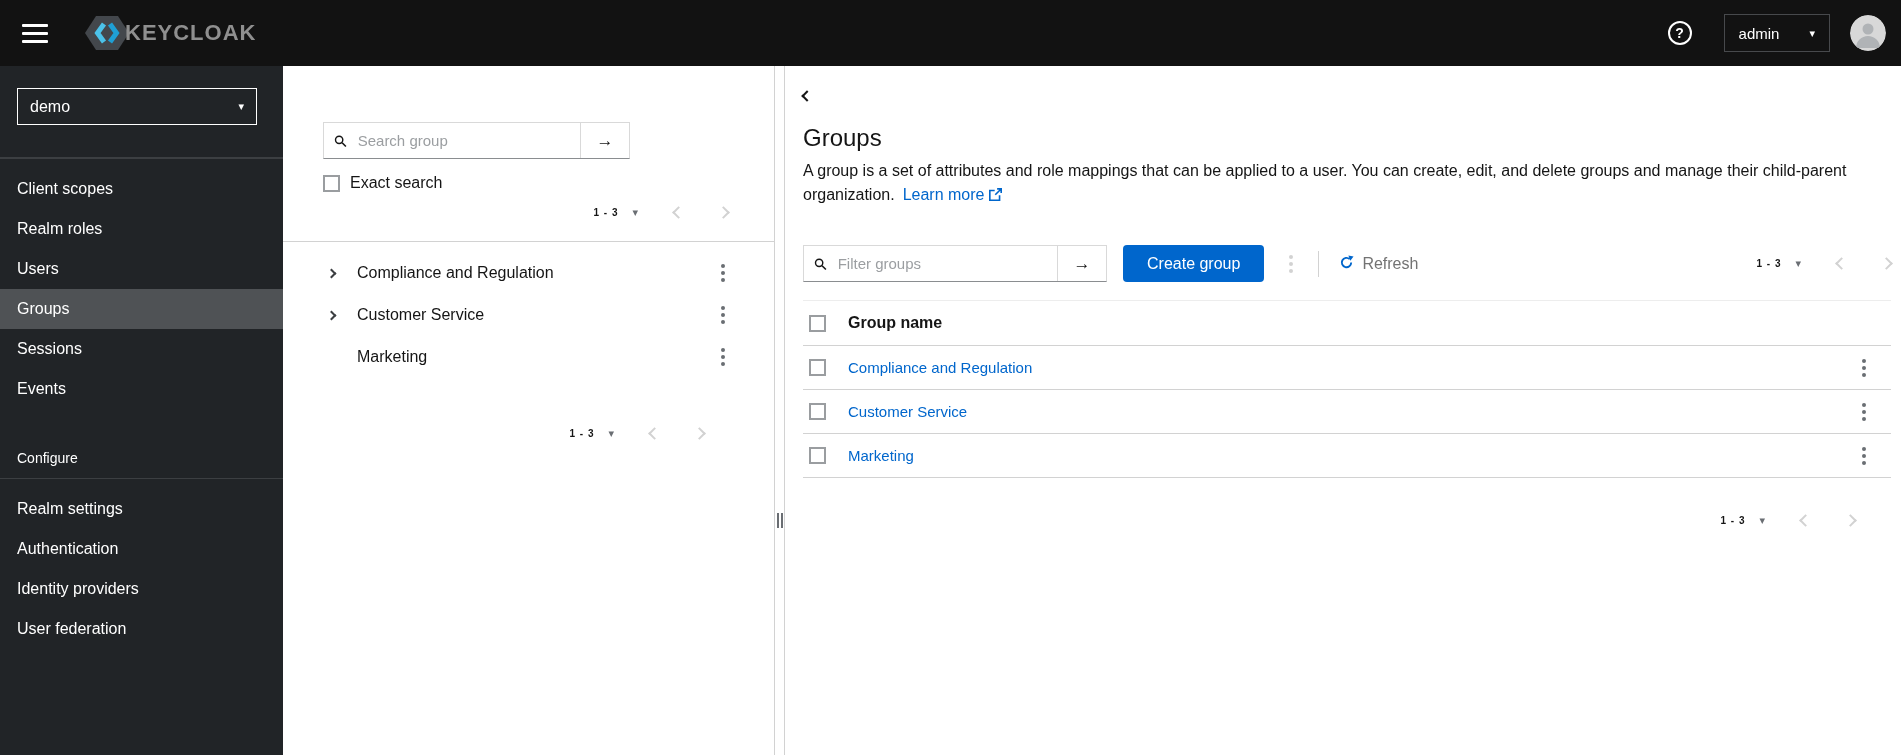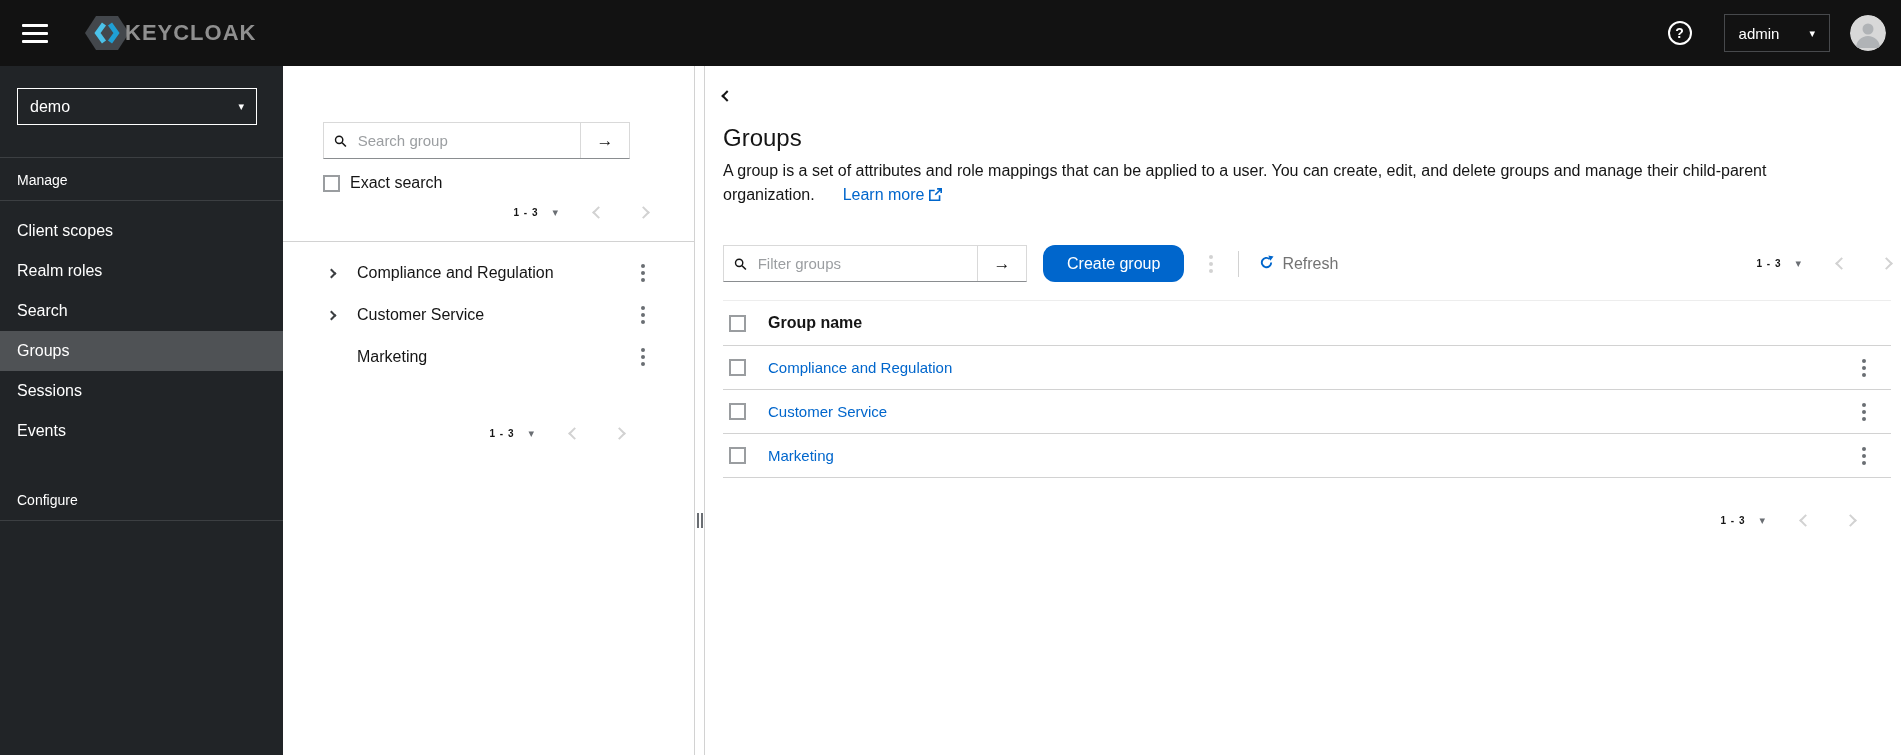--- a/index.html
+++ b/index.html
@@ -36,21 +36,21 @@
   .sb-divider{border:0;border-top:1px solid #3c3f42;margin:0;}
   .sb-divider.after-realm{margin-top:32px;}
   .section-label{color:#fff;font-size:14px;padding:14px 17px 12px;}
   .section-label.cfg{padding-top:41px;}
   .nav{list-style:none;margin:0;padding:10px 0 0;}
   .nav li{height:40px;display:flex;align-items:center;padding-left:17px;color:#fff;
           font-size:16px;cursor:pointer;}
   .nav li.selected{background:#4f5255;}
 
   
-  .tree-panel{width:412px;background:#fff;border-right:1px solid #d2d2d2;flex-shrink:0;}
+  .tree-panel{width:492px;background:#fff;border-right:1px solid #d2d2d2;flex-shrink:0;}
   .tree-head{padding:56px 44px 0 40px;}
   .input-group{display:flex;align-items:stretch;height:37px;border:1px solid #d9d9d9;
                border-bottom-color:#8a8d90;background:#fff;}
   .input-group .ig-input{flex:1;display:flex;align-items:center;gap:9px;padding:0 10px;min-width:0;}
   .input-group input{border:none;outline:none;font-size:15px;width:100%;color:#151515;
                      font-family:inherit;background:transparent;}
   .input-group input::placeholder{color:#9b9ea1;opacity:1;}
   .ig-btn{width:49px;border:none;border-left:1px solid #d9d9d9;background:#fff;font-size:17px;
           color:#151515;cursor:pointer;line-height:1;}
   .tree-head .input-group{width:307px;}
@@ -86,27 +86,27 @@
   .splitter{width:10px;position:relative;border-right:1px solid #d2d2d2;flex-shrink:0;cursor:col-resize;}
   .grip{position:absolute;top:447px;left:2px;width:6px;height:15px;
         border-left:2px solid #6a6e73;border-right:2px solid #6a6e73;}
 
   
   .main{flex:1;padding:26px 10px 0 18px;min-width:0;}
   .back-btn{background:none;border:none;padding:0;color:#151515;cursor:pointer;display:flex;}
   .back-btn .chev{width:8px;height:8px;border-width:2px;}
   .page-title{margin:24px 0 0;font-size:24px;font-weight:400;color:#151515;}
   .page-desc{margin:7px 0 0;font-size:16px;line-height:24px;color:#151515;max-width:1125px;}
-  .learn-more{color:#0066cc;text-decoration:none;margin-left:28px;cursor:pointer;}
+  .learn-more{color:#0066cc;text-decoration:none;margin-left:8px;cursor:pointer;}
   .ext-icon{margin-left:5px;position:relative;top:1px;}
 
   .toolbar{display:flex;align-items:center;margin-top:38px;}
   .toolbar .input-group{width:304px;}
   .create-btn{margin-left:16px;height:37px;padding:0 24px;background:#0066cc;color:#fff;border:none;
-              border-radius:12px;font-size:16px;font-family:inherit;cursor:pointer;}
+              border-radius:4px;font-size:16px;font-family:inherit;cursor:pointer;}
   .toolbar .kebab{margin-left:22px;}
   .vdiv{width:1px;height:26px;background:#d2d2d2;margin-left:22px;}
   .refresh{display:flex;align-items:flex-start;gap:8px;margin-left:20px;color:#737373;font-size:16px;
            background:none;border:none;cursor:pointer;font-family:inherit;padding:0;}
   .toolbar .pagination{margin-left:auto;}
 
   .grid{margin-top:18px;border-top:1px solid #ededed;}
   .grid-row{display:flex;align-items:center;border-bottom:1px solid #d2d2d2;}
   .grid-row.head{height:45px;font-weight:bold;font-size:16px;}
   .grid-row.data{height:44px;}
@@ -154,32 +154,37 @@
   </header>
 
   <div class="body">
 
     <nav class="sidebar">
       <div class="realm-selector">
         <span>demo</span>
         <span class="caret">▾</span>
       </div>
       <hr class="sb-divider after-realm">
-      <div class="section-label">Manage</div>
       <hr class="sb-divider">
       <ul class="nav">
         <li>Client scopes</li>
         <li>Realm roles</li>
-        <li>Search</li>
+        <li>Users</li>
         <li class="selected">Groups</li>
         <li>Sessions</li>
         <li>Events</li>
       </ul>
       <div class="section-label cfg">Configure</div>
       <hr class="sb-divider">
+      <ul class="nav">
+        <li>Realm settings</li>
+        <li>Authentication</li>
+        <li>Identity providers</li>
+        <li>User federation</li>
+      </ul>
     </nav>
 
     <aside class="tree-panel">
       <div class="tree-head">
         <div class="input-group">
           <div class="ig-input">
             <svg width="14" height="14" viewBox="0 0 16 16">
               <circle cx="6.5" cy="6.5" r="4.6" fill="none" stroke="#151515" stroke-width="1.8"></circle>
               <line x1="10.2" y1="10.2" x2="15" y2="15" stroke="#151515" stroke-width="2"></line>
             </svg>

